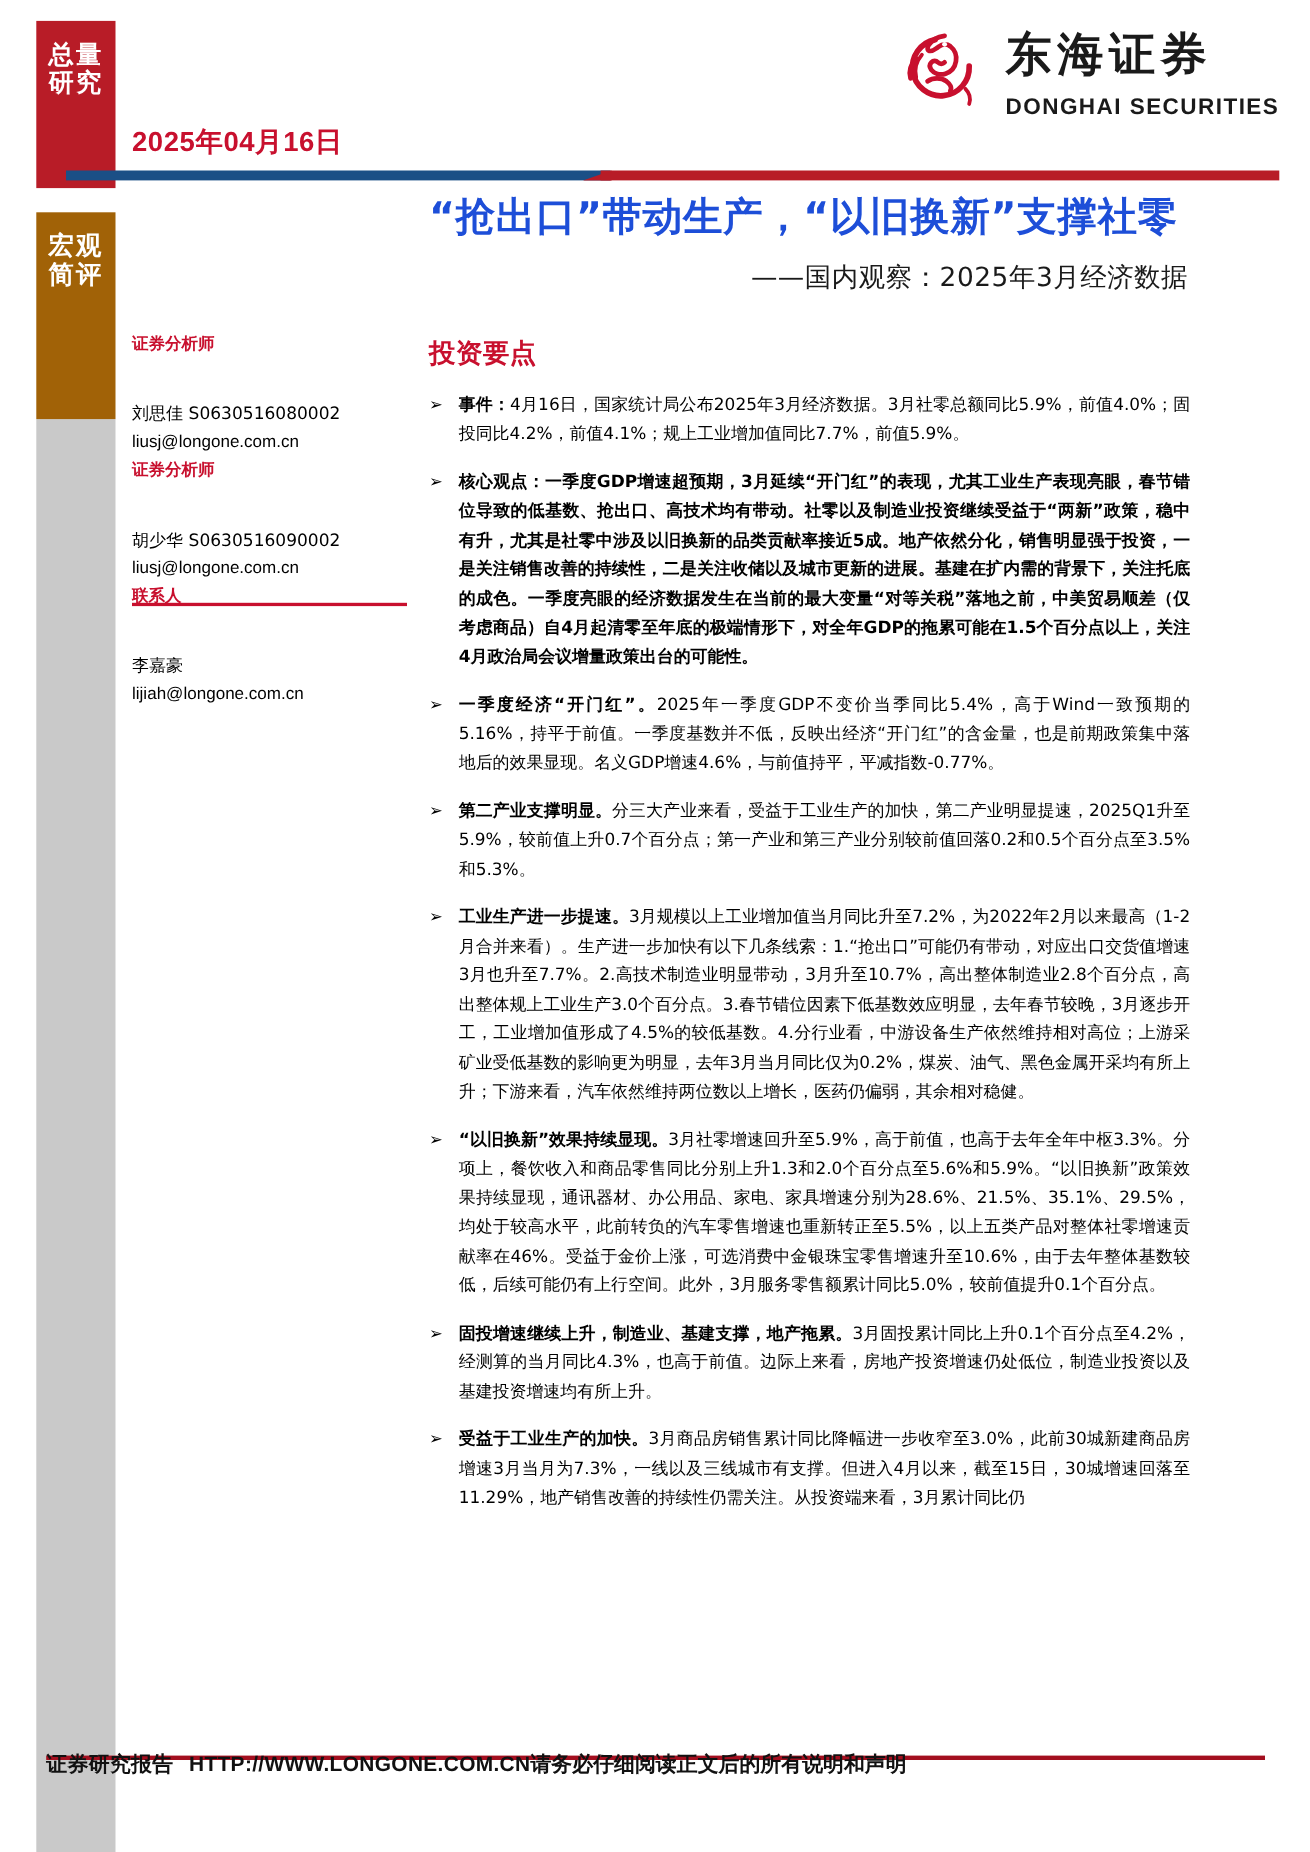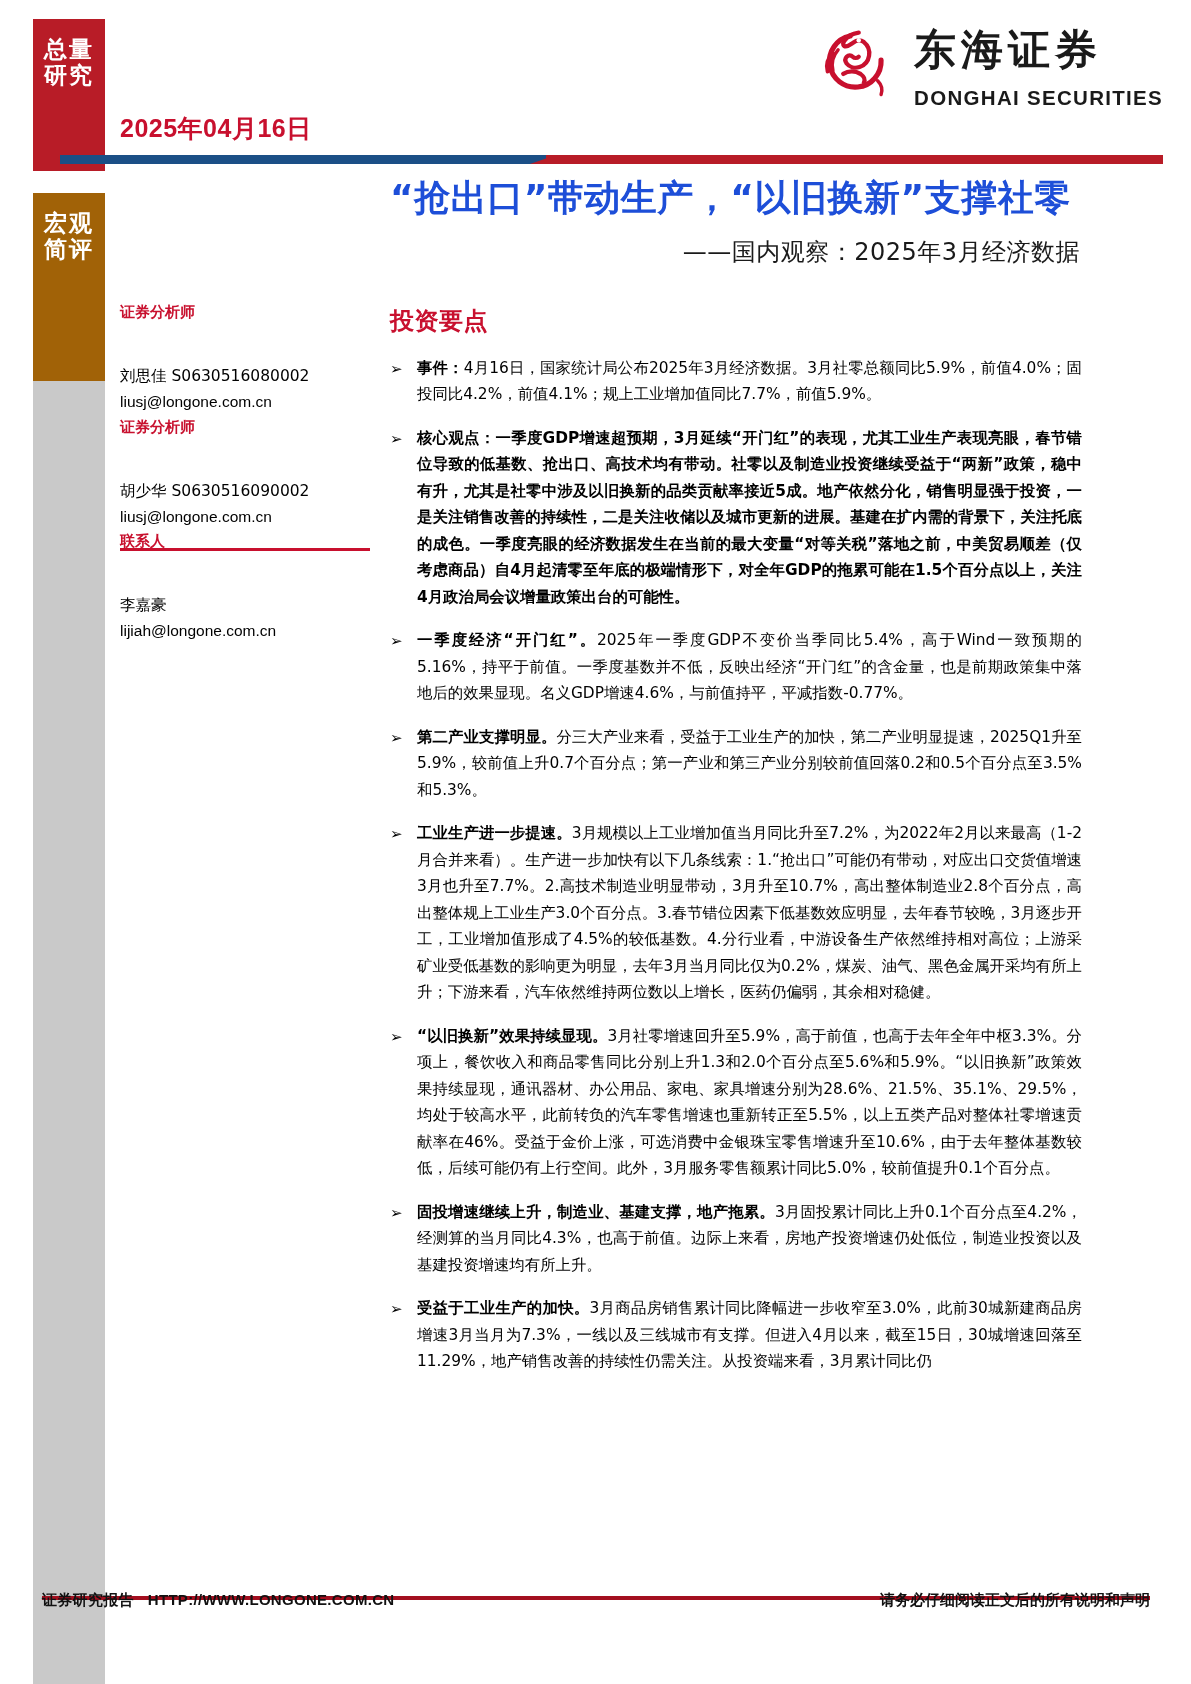--- a/index.html
+++ b/index.html
@@ -232,23 +232,22 @@
     width: 1108px;
     height: 4px;
     background: #a30f1f;
   }
   .footer {
     position: absolute;
     left: 42px;
     top: 1591px;
     width: 1108px;
     display: flex;
-    justify-content: space-between;
     align-items: center;
-    font-size: 15px;
+    font-size: 19px;
     font-weight: bold;
     color: #111;
     font-family: "DejaVu Sans", sans-serif;
   }
   .footer-left {
     letter-spacing: 0.3px;
   }
   .footer-left .url {
     font-family: "Liberation Sans", sans-serif;
     margin-left: 14px;

